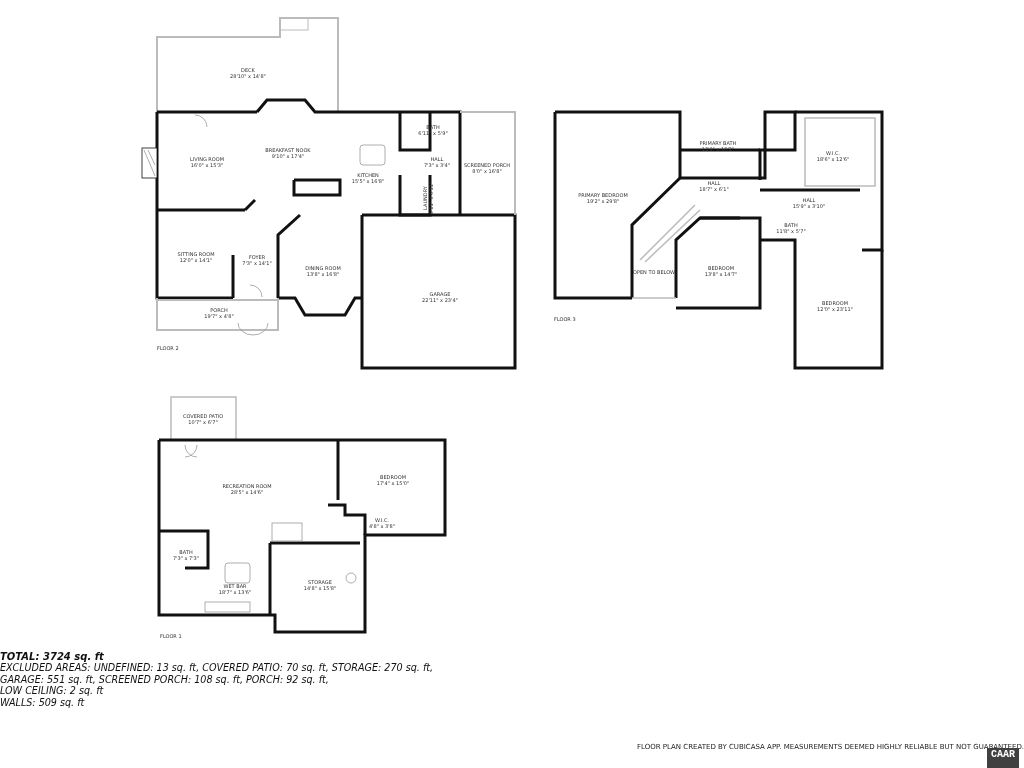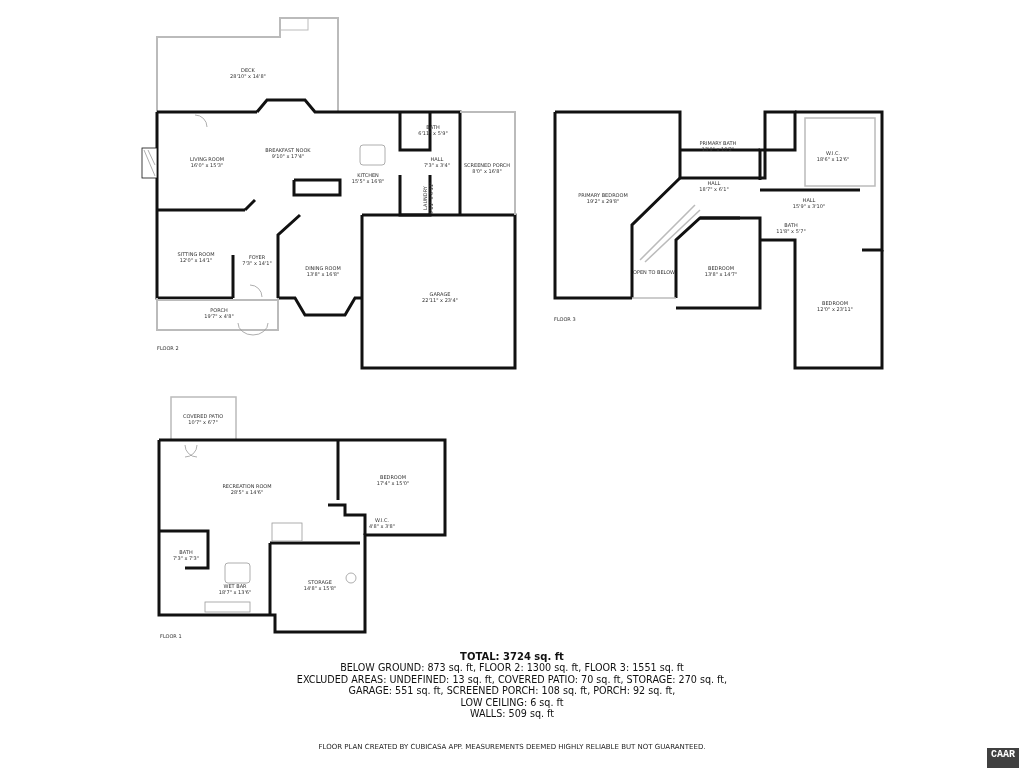--- a/index.html
+++ b/index.html
@@ -2,23 +2,23 @@
 <html><head>
 <meta charset="utf-8">
 <style>
   html,body{margin:0;padding:0;background:#fff;}
   body{width:1024px;height:768px;position:relative;overflow:hidden;font-family:"DejaVu Sans","Liberation Sans",sans-serif;color:#222;}
   svg.plan{position:absolute;left:0;top:0;}
   .rl{position:absolute;text-align:center;font-size:5px;line-height:6px;color:#333;white-space:nowrap;transform:translateX(-50%);}
   .rl .n{display:block;}
   .rl .d{display:block;}
   .floor-label{position:absolute;font-size:5px;color:#333;}
-  .summary{position:absolute;left:0;width:1024px;top:651px;text-align:center;font-size:9.6px;line-height:11.4px;color:#111;}
+  .summary{position:absolute;left:0;width:1024px;top:651px;text-align:left;font-size:9.6px;line-height:11.4px;color:#111;font-style:italic;}
   .summary .total{font-weight:bold;font-size:10px;}
-  .disclaimer{position:absolute;left:0;width:1024px;top:743px;text-align:center;font-size:7px;color:#222;}
+  .disclaimer{position:absolute;left:0;width:1024px;top:743px;text-align:right;font-size:7px;color:#222;}
   .badge{position:absolute;left:987px;top:748px;width:32px;height:31px;background:#404040;color:#fff;font-family:Liberation Mono, monospace;font-weight:bold;font-size:10px;line-height:13px;text-align:center;border-bottom:2px solid #f0a020;box-sizing:border-box;}
 </style>
 </head>
 <body>
 
 <svg class="plan" width="1024" height="768" viewBox="0 0 1024 768">
   <g fill="none" stroke-linejoin="miter">
 
     <g stroke="#bbb" stroke-width="2">
       <polyline points="157,112 157,37 280,37 280,18 338,18 338,112"></polyline>
@@ -212,20 +212,19 @@
     <span class="d">18'7" x 13'6"</span>
   </div>
 <div class="rl" style="left:320px;top:579px;">
     <span class="n">STORAGE</span>
     <span class="d">14'8" x 15'8"</span>
   </div>
 <div class="floor-label" style="left:160px;top:633px;">FLOOR 1</div>
 
 <div class="summary">
   <div class="total">TOTAL: 3724 sq. ft</div>
-  <div>BELOW GROUND: 873 sq. ft, FLOOR 2: 1300 sq. ft, FLOOR 3: 1551 sq. ft</div>
   <div>EXCLUDED AREAS: UNDEFINED: 13 sq. ft, COVERED PATIO: 70 sq. ft, STORAGE: 270 sq. ft,</div>
   <div>GARAGE: 551 sq. ft, SCREENED PORCH: 108 sq. ft, PORCH: 92 sq. ft,</div>
-  <div>LOW CEILING: 6 sq. ft</div>
+  <div>LOW CEILING: 2 sq. ft</div>
   <div>WALLS: 509 sq. ft</div>
 </div>
 <div class="disclaimer">FLOOR PLAN CREATED BY CUBICASA APP. MEASUREMENTS DEEMED HIGHLY RELIABLE BUT NOT GUARANTEED.</div>
 <div class="badge">CAAR</div>
 
 </body></html>

